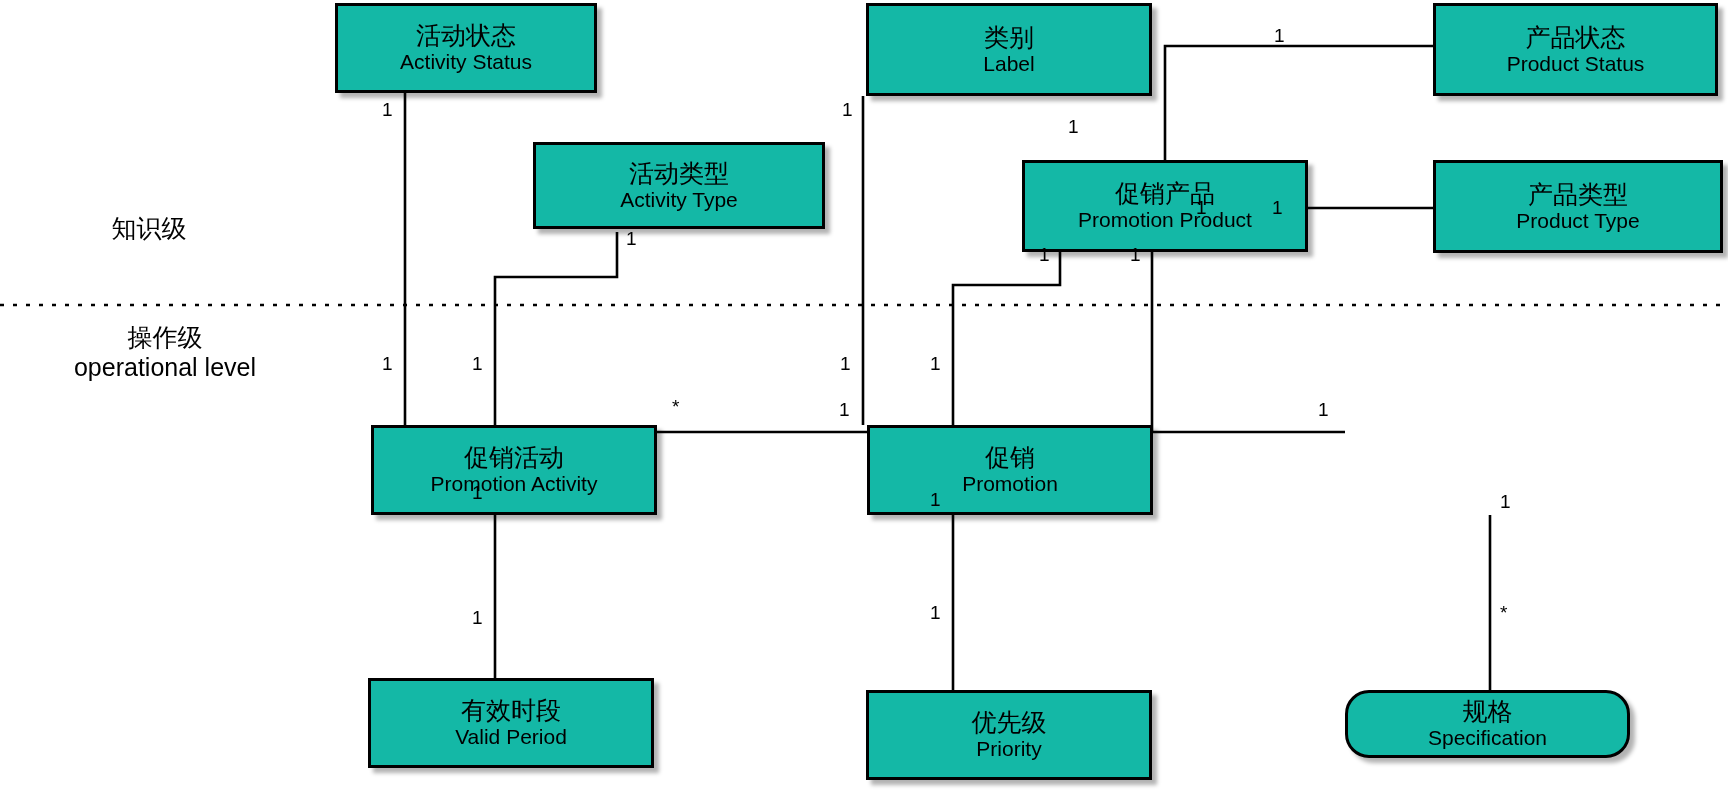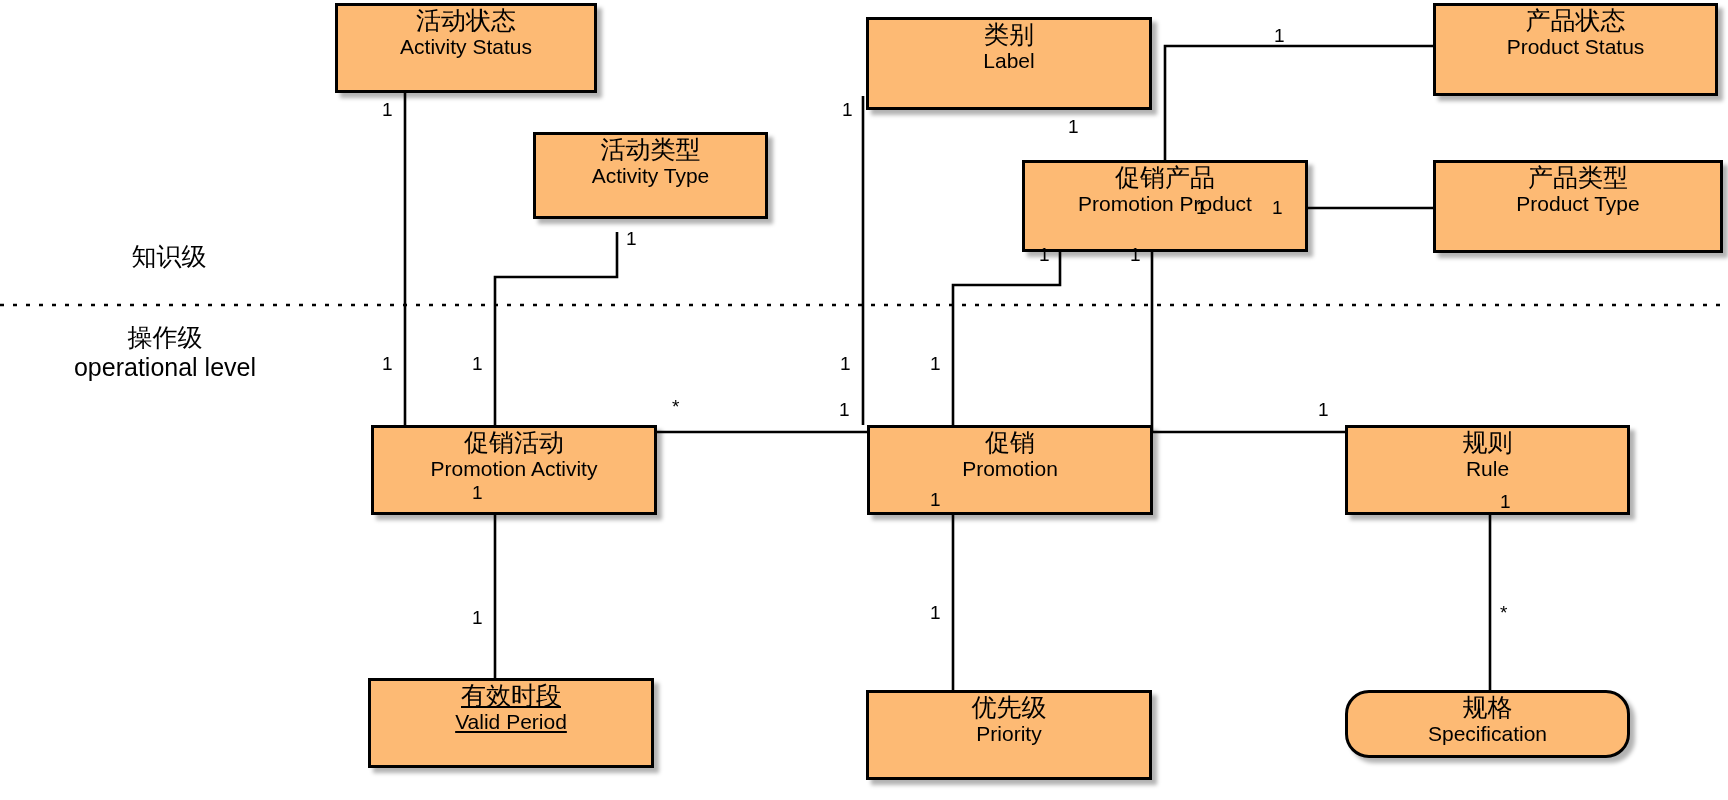--- a/index.html
+++ b/index.html
@@ -19,26 +19,27 @@
     position: absolute;
     left: 0;
     top: 0;
     width: 1728px;
     height: 800px;
     pointer-events: none;
   }
   .entity-box {
     position: absolute;
     box-sizing: border-box;
-    background: #fdba74;
+    background: #14b8a6;
     border: 3px solid #000000;
     box-shadow: 5px 5px 4px rgba(0,0,0,0.30);
     display: flex;
     flex-direction: column;
     align-items: center;
+    justify-content: center;
     z-index: 5;
   }
   .entity-cn {
     font-size: 25px;
     line-height: 1.16;
     color: #000000;
     white-space: nowrap;
   }
   .entity-en {
     font-size: 21px;
@@ -96,45 +97,45 @@
 
     <path d="M 657 432 L 867 432" fill="none" stroke="#000000" stroke-width="2.6"></path>
 
     <path d="M 495 515 L 495 678" fill="none" stroke="#000000" stroke-width="2.6"></path>
 
     <path d="M 953 515 L 953 690" fill="none" stroke="#000000" stroke-width="2.6"></path>
 
     <path d="M 1490 515 L 1490 690" fill="none" stroke="#000000" stroke-width="2.6"></path>
   </svg>
 
-  <div class="level-label" style="left:24px; top:213px; width:290px;margin-top:28px;">
+  <div class="level-label" style="left:4px; top:213px; width:290px;">
     <div class="level-cn">知识级</div>
   </div>
 
   <div class="level-label" style="left:20px; top:322px; width:290px;">
     <div class="level-cn">操作级</div>
     <div class="level-en">operational level</div>
   </div>
 
   <div class="entity-box" style="left:335px; top:3px; width:262px; height:90px;">
     <div class="entity-cn">活动状态</div>
     <div class="entity-en">Activity Status</div>
   </div>
 
-  <div class="entity-box" style="left:866px; top:3px; width:286px; height:93px;margin-top:14px;">
+  <div class="entity-box" style="left:866px; top:3px; width:286px; height:93px;">
     <div class="entity-cn">类别</div>
     <div class="entity-en">Label</div>
   </div>
 
   <div class="entity-box" style="left:1433px; top:3px; width:285px; height:93px;">
     <div class="entity-cn">产品状态</div>
     <div class="entity-en">Product Status</div>
   </div>
 
-  <div class="entity-box" style="left:533px; top:132px; width:235px; height:87px;">
+  <div class="entity-box" style="left:533px; top:142px; width:292px; height:87px;">
     <div class="entity-cn">活动类型</div>
     <div class="entity-en">Activity Type</div>
   </div>
 
   <div class="entity-box" style="left:1022px; top:160px; width:286px; height:92px;">
     <div class="entity-cn">促销产品</div>
     <div class="entity-en">Promotion Product</div>
   </div>
 
   <div class="entity-box" style="left:1433px; top:160px; width:290px; height:93px;">
@@ -145,26 +146,22 @@
   <div class="entity-box" style="left:371px; top:425px; width:286px; height:90px;">
     <div class="entity-cn">促销活动</div>
     <div class="entity-en">Promotion Activity</div>
   </div>
 
   <div class="entity-box" style="left:867px; top:425px; width:286px; height:90px;">
     <div class="entity-cn">促销</div>
     <div class="entity-en">Promotion</div>
   </div>
 
-  <div class="entity-box" style="left:1345px; top:425px; width:285px; height:90px;">
-    <div class="entity-cn">规则</div>
-    <div class="entity-en">Rule</div>
-  </div>
 
-  <div class="entity-box" style="left:368px; top:678px; width:286px; height:90px;text-decoration:underline;">
+  <div class="entity-box" style="left:368px; top:678px; width:286px; height:90px;">
     <div class="entity-cn">有效时段</div>
     <div class="entity-en">Valid Period</div>
   </div>
 
   <div class="entity-box" style="left:866px; top:690px; width:286px; height:90px;">
     <div class="entity-cn">优先级</div>
     <div class="entity-en">Priority</div>
   </div>
 
   <div class="entity-box" style="left:1345px; top:690px; width:285px; height:68px;border-radius:24px;">

